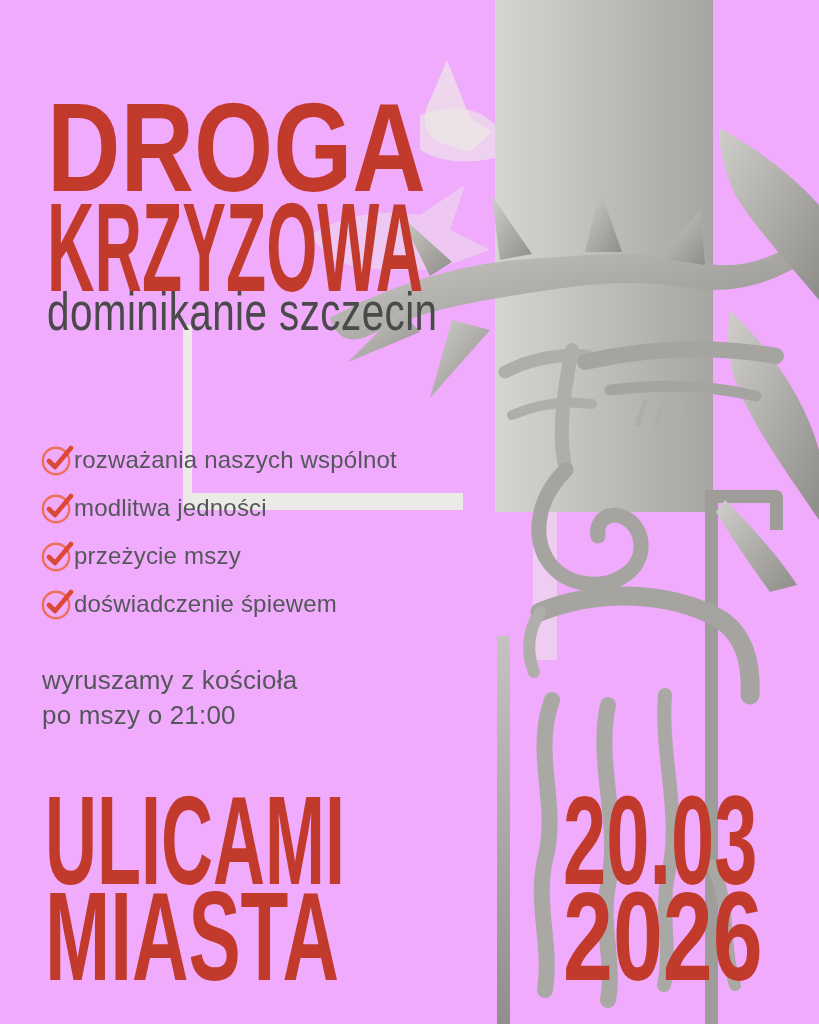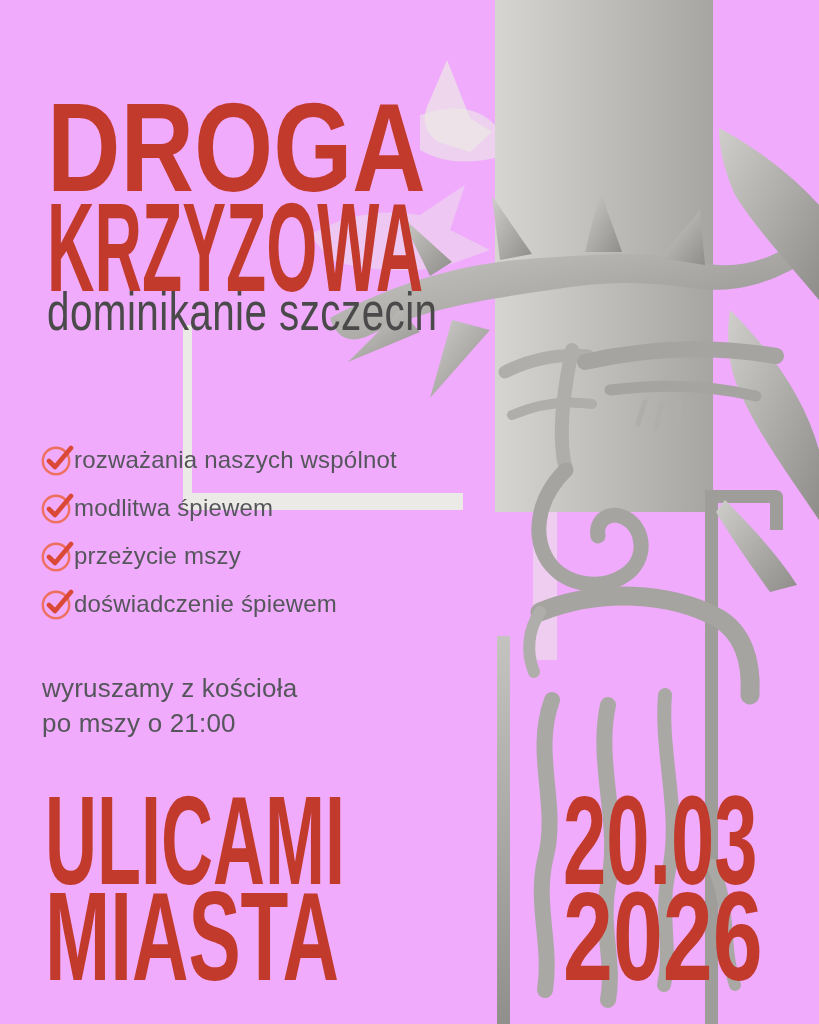--- a/index.html
+++ b/index.html
@@ -24,21 +24,21 @@
     position:absolute;left:47px;top:284px;font-size:47px;line-height:1;
     color:#4A4A4A;white-space:nowrap;transform:scale(0.86,1.15);
     transform-origin:0 0;letter-spacing:0.5px;
   }
   .features{position:absolute;left:40px;top:436px;margin:0;padding:0;list-style:none;}
   .feature{display:flex;align-items:center;height:48px;}
   .check{width:34px;height:34px;flex:0 0 34px;}
   .feature-label{font-size:24px;color:#55565B;letter-spacing:0.2px;}
   .departure{
     position:absolute;left:42px;top:663px;font-size:26px;line-height:35px;
-    color:#55565B;letter-spacing:0.2px;margin-top:8px;
+    color:#55565B;letter-spacing:0.2px;
   }
 </style>
 </head>
 <body>
 
 <div class="poster">
 
   <svg class="art" viewBox="0 0 819 1024" aria-hidden="true">
     <defs>
       <linearGradient id="gBeam" x1="0" y1="0" x2="1" y2="0">
@@ -113,21 +113,21 @@
         <circle cx="16" cy="18" r="13.2" fill="none" stroke="#EE6F5D" stroke-width="2.4"></circle>
         <path d="M9,18 L15,24 L31,5" fill="none" stroke="#DB4936" stroke-width="4.6" stroke-linecap="round" stroke-linejoin="round"></path>
       </svg>
       <span class="feature-label">rozważania naszych wspólnot</span>
     </li>
     <li class="feature">
       <svg class="check" viewBox="0 0 34 34">
         <circle cx="16" cy="18" r="13.2" fill="none" stroke="#EE6F5D" stroke-width="2.4"></circle>
         <path d="M9,18 L15,24 L31,5" fill="none" stroke="#DB4936" stroke-width="4.6" stroke-linecap="round" stroke-linejoin="round"></path>
       </svg>
-      <span class="feature-label">modlitwa śpiewem</span>
+      <span class="feature-label">modlitwa jedności</span>
     </li>
     <li class="feature">
       <svg class="check" viewBox="0 0 34 34">
         <circle cx="16" cy="18" r="13.2" fill="none" stroke="#EE6F5D" stroke-width="2.4"></circle>
         <path d="M9,18 L15,24 L31,5" fill="none" stroke="#DB4936" stroke-width="4.6" stroke-linecap="round" stroke-linejoin="round"></path>
       </svg>
       <span class="feature-label">przeżycie mszy</span>
     </li>
     <li class="feature">
       <svg class="check" viewBox="0 0 34 34">

